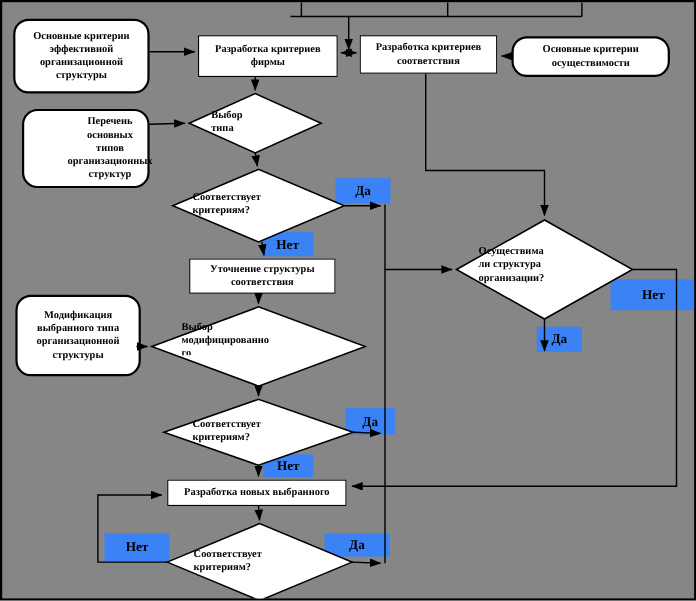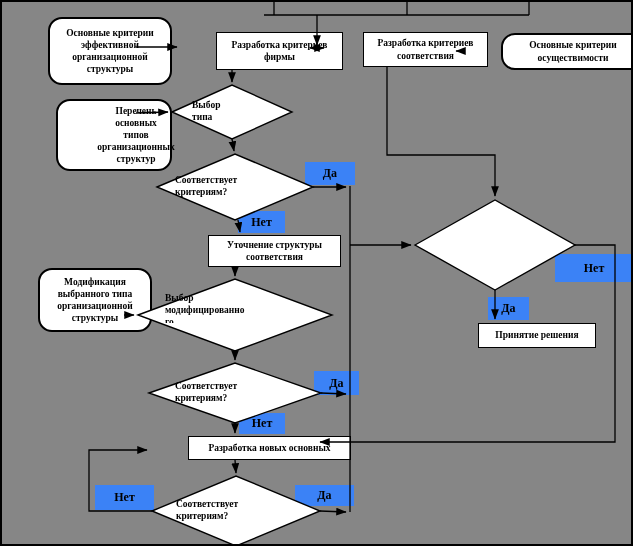--- a/index.html
+++ b/index.html
@@ -17,21 +17,20 @@
     background:#fff;
     border:1.5px solid #000;
     box-sizing:border-box;
     display:flex;align-items:center;justify-content:center;
     text-align:center;
     font-weight:bold;
     font-size:9.5px;line-height:1.28;
     color:#000;
     white-space:pre-line;
     z-index:1;
-    margin-left:36px;
   }
   .rounded{border-radius:14px;border-width:2px;}
   .dtext{
     position:absolute;
     font-weight:bold;
     font-size:9.5px;line-height:1.28;
     color:#000;
     white-space:pre-line;
     z-index:3;
   }
@@ -58,35 +57,34 @@
 <div id="canvas">
 
   <div class="node rounded" style="left:10px;top:15px;width:124px;height:68px;">Основные критерии
 эффективной
 организационной
 структуры</div>
   <div class="node rounded" style="left:18px;top:97px;width:116px;height:72px;padding-left:44px;">Перечень основных
 типов
 организационных
 структур</div>
-  <div class="node rounded" style="left:0;top:266px;width:114px;height:64px;">Модификация
+  <div class="node rounded" style="left:12px;top:266px;width:114px;height:74px;">Модификация
 выбранного типа
 организационной
 структуры</div>
   <div class="node rounded" style="left:463px;top:31px;width:144px;height:37px;">Основные критерии
 осуществимости</div>
 
   <div class="node" style="left:178px;top:30px;width:127px;height:38px;">Разработка критериев
 фирмы</div>
   <div class="node" style="left:325px;top:30px;width:125px;height:35px;">Разработка критериев
 соответствия</div>
   <div class="node" style="left:170px;top:233px;width:133px;height:32px;">Уточнение структуры
 соответствия</div>
-  <div class="node" style="left:150px;top:434px;width:163px;height:24px;">Разработка новых основных</div>
-  <div class="node" style="left:440px;top:321px;width:118px;height:25px;">Принятие решения</div>
+  <div class="node" style="left:150px;top:434px;width:163px;height:24px;">Разработка новых выбранного</div>
 
   <div class="flabel" style="left:303px;top:160px;width:50px;height:23px;">Да</div>
   <div class="flabel" style="left:236px;top:209px;width:47px;height:22px;">Нет</div>
   <div class="flabel" style="left:312px;top:369px;width:45px;height:24px;">Да</div>
   <div class="flabel" style="left:237px;top:411px;width:46px;height:21px;">Нет</div>
   <div class="flabel" style="left:93px;top:483px;width:59px;height:25px;">Нет</div>
   <div class="flabel" style="left:293px;top:483px;width:59px;height:21px;">Да</div>
   <div class="flabel" style="left:553px;top:252px;width:78px;height:28px;">Нет</div>
   <div class="flabel" style="left:486px;top:295px;width:41px;height:23px;">Да</div>
 
@@ -144,14 +142,17 @@
 типа</div>
   <div class="dtext" style="left:173px;top:172px;width:120px;">Соответствует
 критериям?</div>
   <div class="dtext clip" style="left:163px;top:290px;width:140px;height:31px;">Выбор
 модифицированно
 го</div>
   <div class="dtext" style="left:173px;top:378px;width:120px;">Соответствует
 критериям?</div>
   <div class="dtext" style="left:174px;top:496px;width:120px;">Соответствует
 критериям?</div>
+  <div class="dtext" style="left:433px;top:221px;width:120px;">Осуществима
+ли структура
+организации?</div>
 
 </div>
 
 </body></html>

